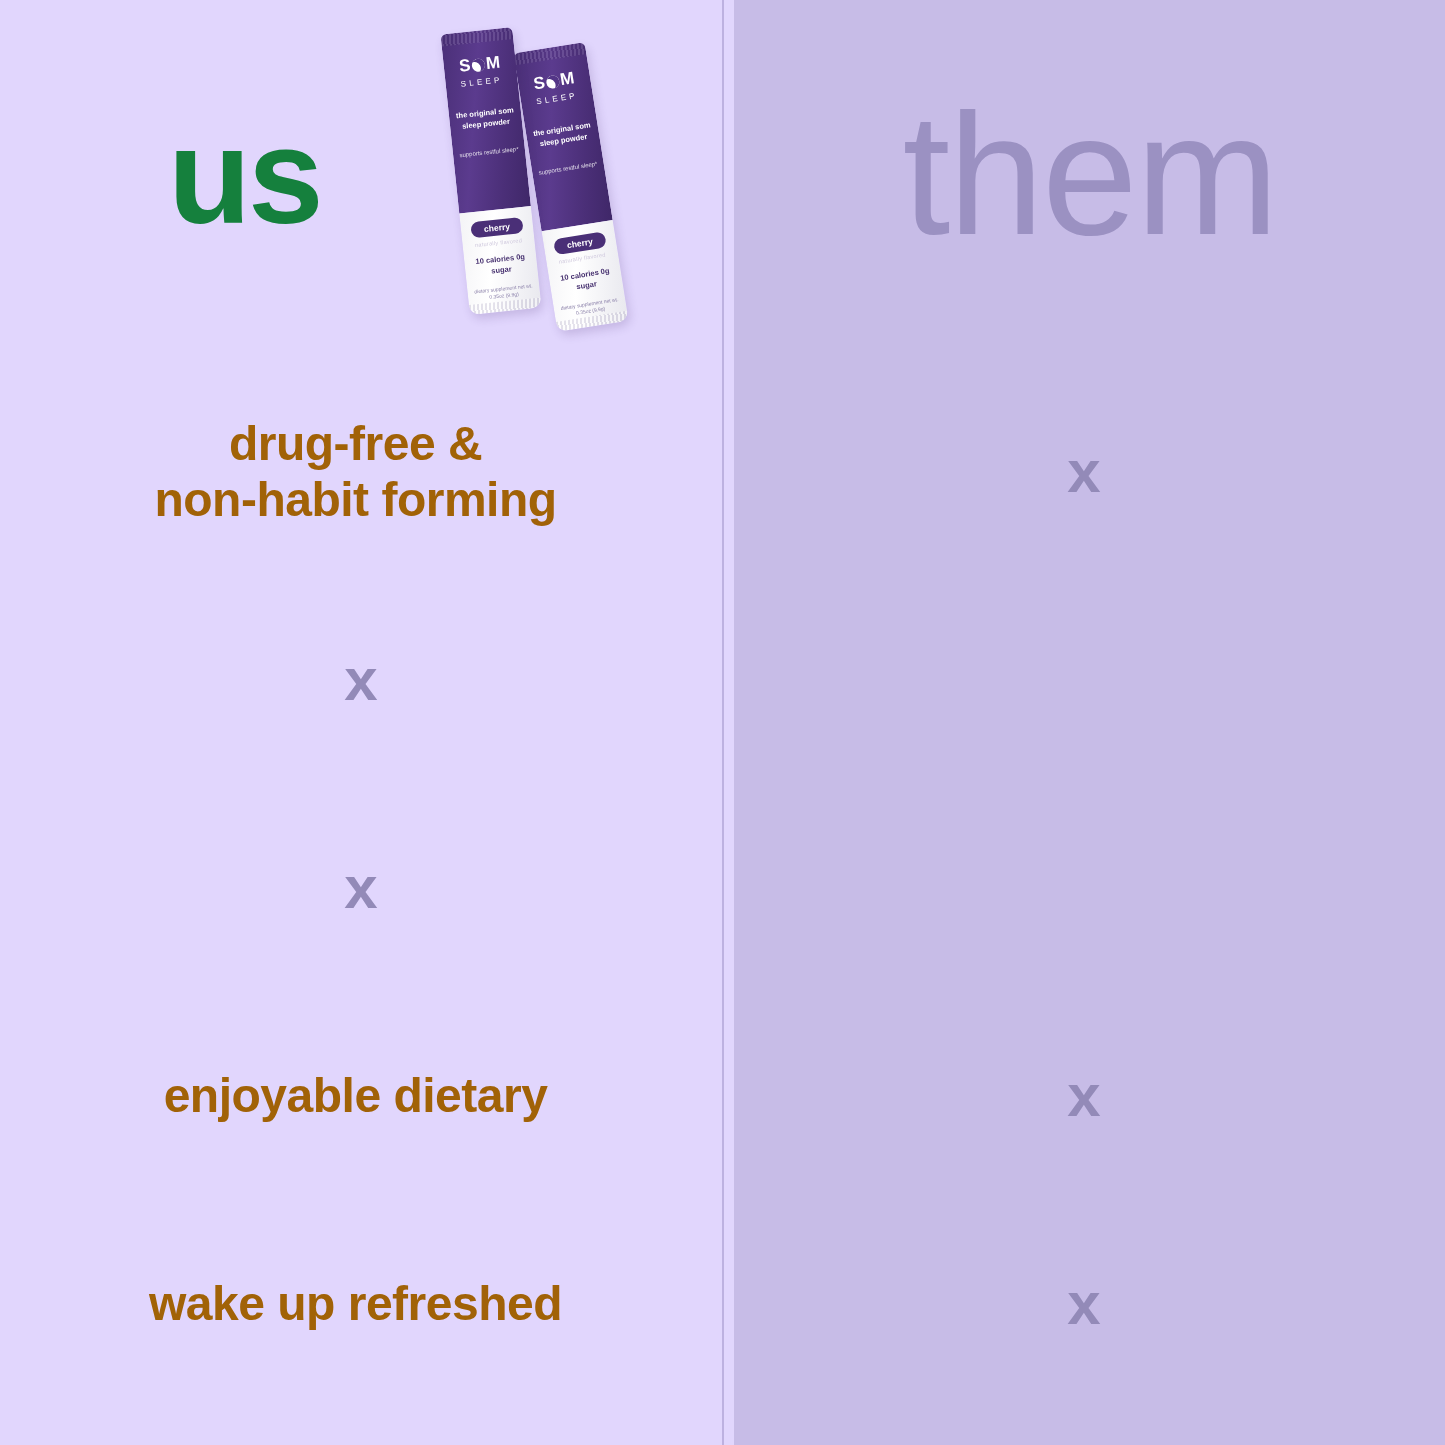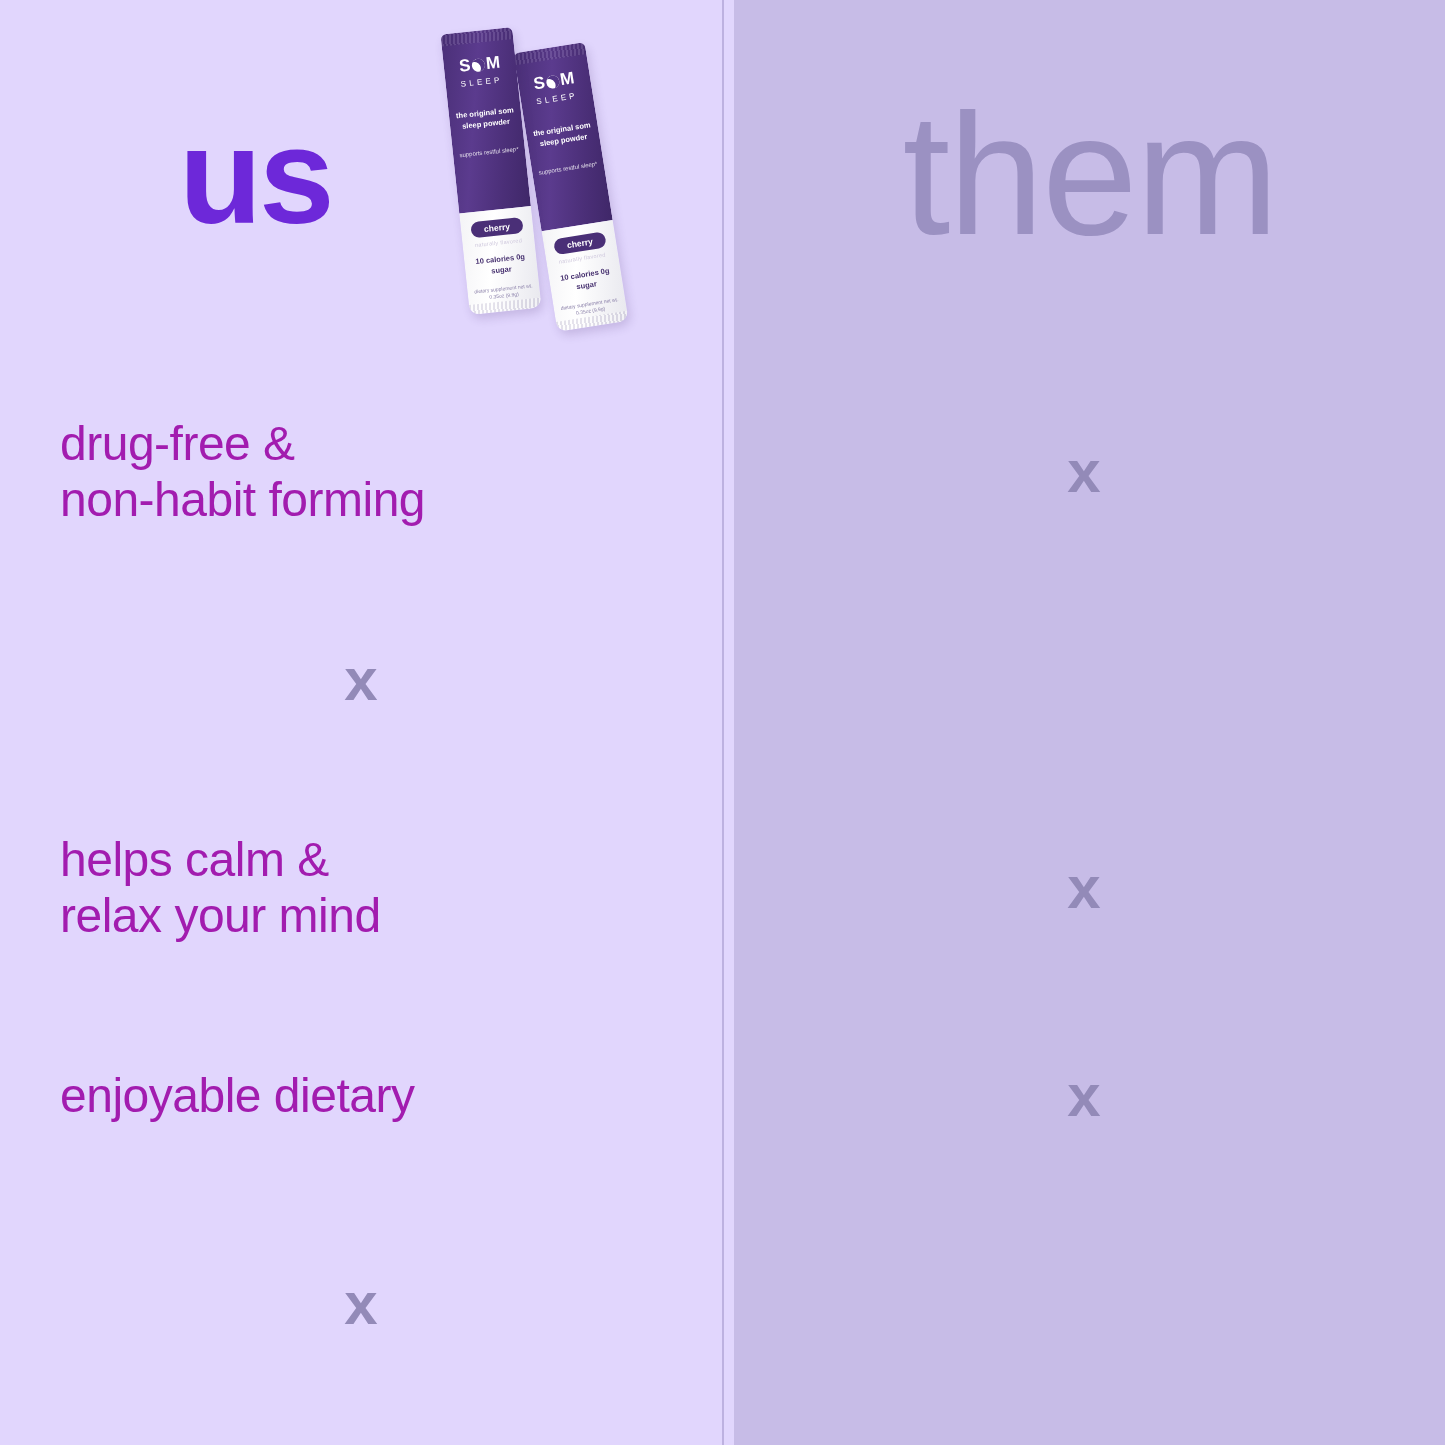--- a/index.html
+++ b/index.html
@@ -46,23 +46,22 @@
   }
 
   
   .heading-us {
     position: absolute;
     left: 168px;
     top: 108px;
     font-size: 136px;
     font-weight: 700;
     letter-spacing: -3px;
-    color: #6d28d9;
+    color: #15803d;
     line-height: 1;
-    margin-left: 11px;
   }
   .heading-them {
     position: absolute;
     left: 0;
     right: 0;
     top: 88px;
     text-align: center;
     font-size: 172px;
     font-weight: 400;
     letter-spacing: -2px;
@@ -210,24 +209,25 @@
   }
   .feature-row {
     display: flex;
     align-items: center;
     height: 208px;
   }
   .feature-label {
     width: 723px;
     box-sizing: border-box;
     padding: 0 72px 0 60px;
+    text-align: center;
     font-size: 48px;
-    font-weight: 400;
+    font-weight: 700;
     line-height: 1.17;
-    color: #a21caf;
+    color: #a16207;
     letter-spacing: -0.5px;
     white-space: pre-line;
   }
   .feature-mark {
     width: 722px;
     text-align: center;
     font-size: 60px;
     font-weight: 600;
     color: #938ab8;
     line-height: 1;
@@ -307,26 +307,25 @@
   <div class="feature-rows">
     <div class="feature-row">
       <div class="feature-label">drug-free &amp;
 non-habit forming</div>
       <div class="feature-mark">x</div>
     </div>
     <div class="feature-row">
       <div class="feature-mark">x</div>
     </div>
     <div class="feature-row">
-      <div class="feature-label">helps calm &amp;
-relax your mind</div>
       <div class="feature-mark">x</div>
     </div>
     <div class="feature-row">
       <div class="feature-label">enjoyable dietary</div>
       <div class="feature-mark">x</div>
     </div>
     <div class="feature-row">
+      <div class="feature-label">wake up refreshed</div>
       <div class="feature-mark">x</div>
     </div>
   </div>
 
 </div>
 
 </body></html>

